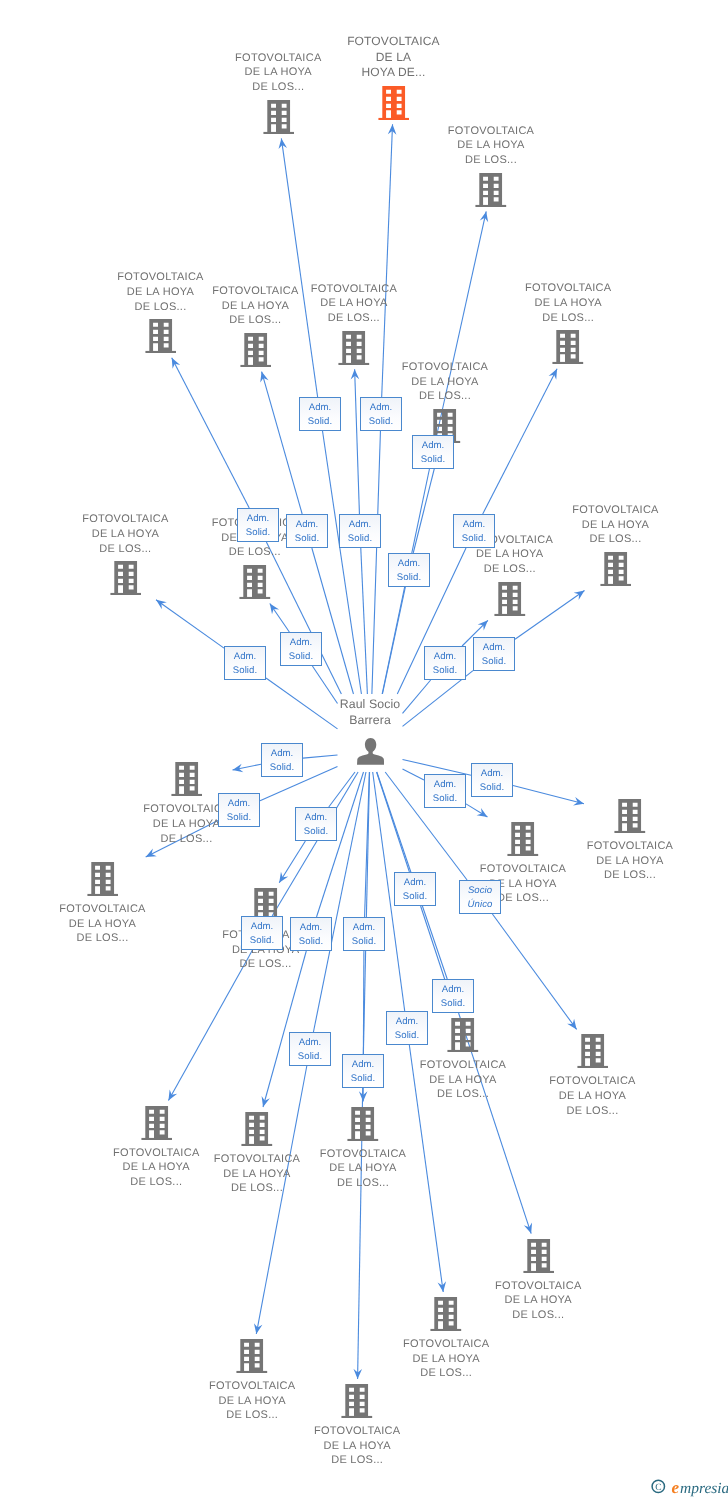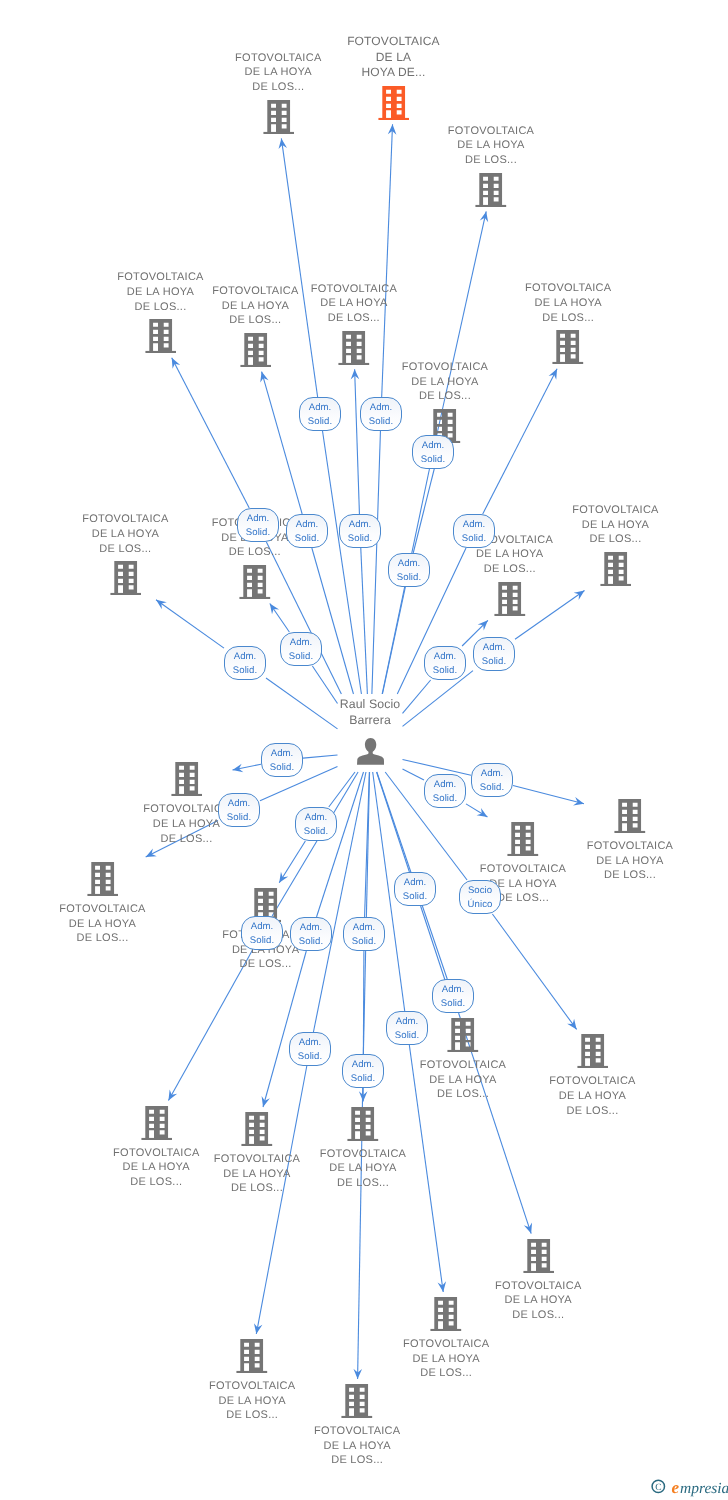--- a/index.html
+++ b/index.html
@@ -11,21 +11,21 @@
   .node{position:absolute;width:0;height:0;}
   .node .ico{position:absolute;left:-15.8px;top:0px;display:block;}
   .node .ico.person{left:-13px;}
   .nlabel{position:absolute;width:130px;left:-65px;text-align:center;font-size:11px;
           line-height:14.7px;color:#707070;letter-spacing:0.28px;}
   .nlabel.above{bottom:5px;}
   .nlabel.below{top:40px;}
   .nlabel.person{font-size:12.3px;line-height:15.5px;letter-spacing:0.1px;bottom:10px;}
   .nlabel.bold{font-weight:normal;font-size:12px;line-height:15.5px;letter-spacing:0.15px;}
   .elabel{position:absolute;box-sizing:border-box;width:42px;height:34px;
-          border:1.35px solid #4a88ce;border-radius:14px;
+          border:1.35px solid #4a88ce;border-radius:0;
           background:linear-gradient(180deg,#eff3f9 0%,#fbfcfe 60%,#ffffff 100%);
           color:#3174c8;font-size:9.6px;line-height:14px;text-align:center;
           padding-top:2.6px;letter-spacing:0.05px;}
   .wm{position:absolute;left:645px;top:1468px;}
 </style>
 </head>
 <body>
 
 <div id="stage">
   <svg id="edges" width="728" height="1500">
@@ -471,21 +471,21 @@
         <div>Solid.</div>
       </div>
       <div class="elabel" style="left: 471px; top: 763px; border-color: rgb(74, 136, 206); color: rgb(49, 116, 200);">
         <div>Adm.</div>
         <div>Solid.</div>
       </div>
       <div class="elabel" style="left: 394px; top: 872px; border-color: rgb(74, 136, 206); color: rgb(49, 116, 200);">
         <div>Adm.</div>
         <div>Solid.</div>
       </div>
-      <div class="elabel" style="left: 459px; top: 880px; border-color: rgb(74, 136, 206); color: rgb(49, 116, 200);">
+      <div class="elabel" style="left: 459px; top: 880px; border-color: rgb(74, 136, 206); color: rgb(49, 116, 200); font-style: italic;">
         <div>Socio</div>
         <div>Único</div>
       </div>
       <div class="elabel" style="left: 241px; top: 916px; border-color: rgb(74, 136, 206); color: rgb(49, 116, 200);">
         <div>Adm.</div>
         <div>Solid.</div>
       </div>
       <div class="elabel" style="left: 290px; top: 917px; border-color: rgb(74, 136, 206); color: rgb(49, 116, 200);">
         <div>Adm.</div>
         <div>Solid.</div>

